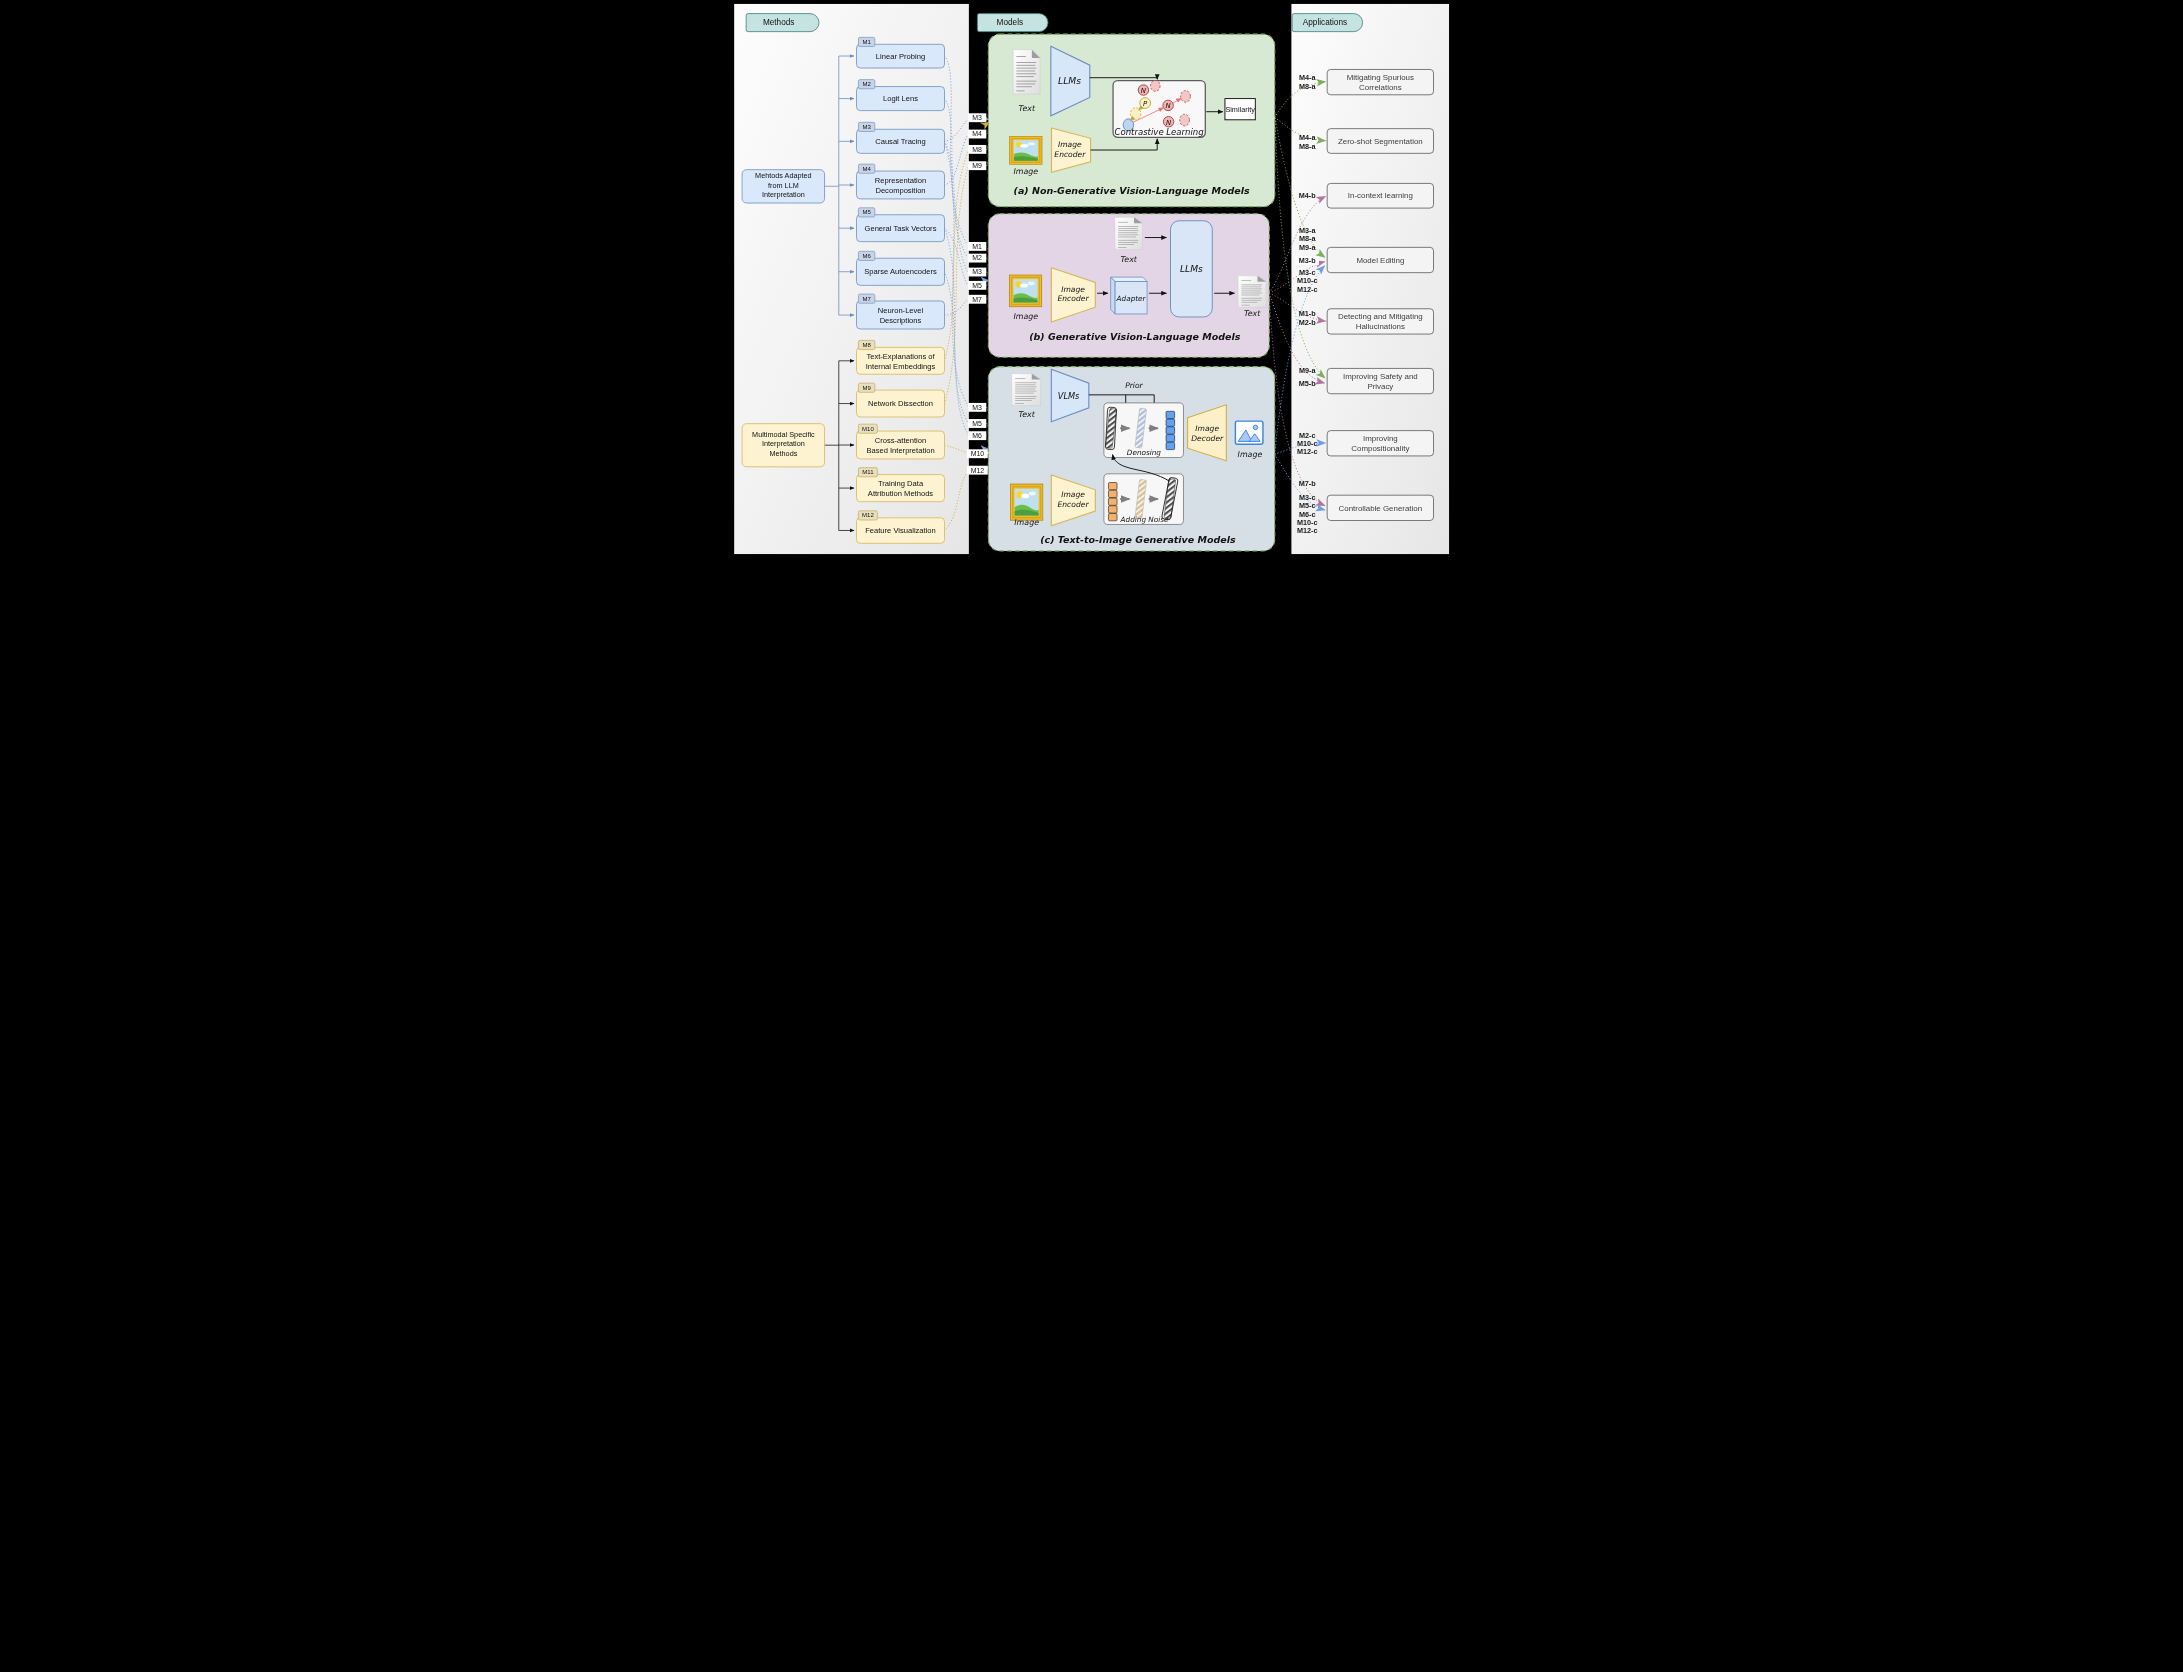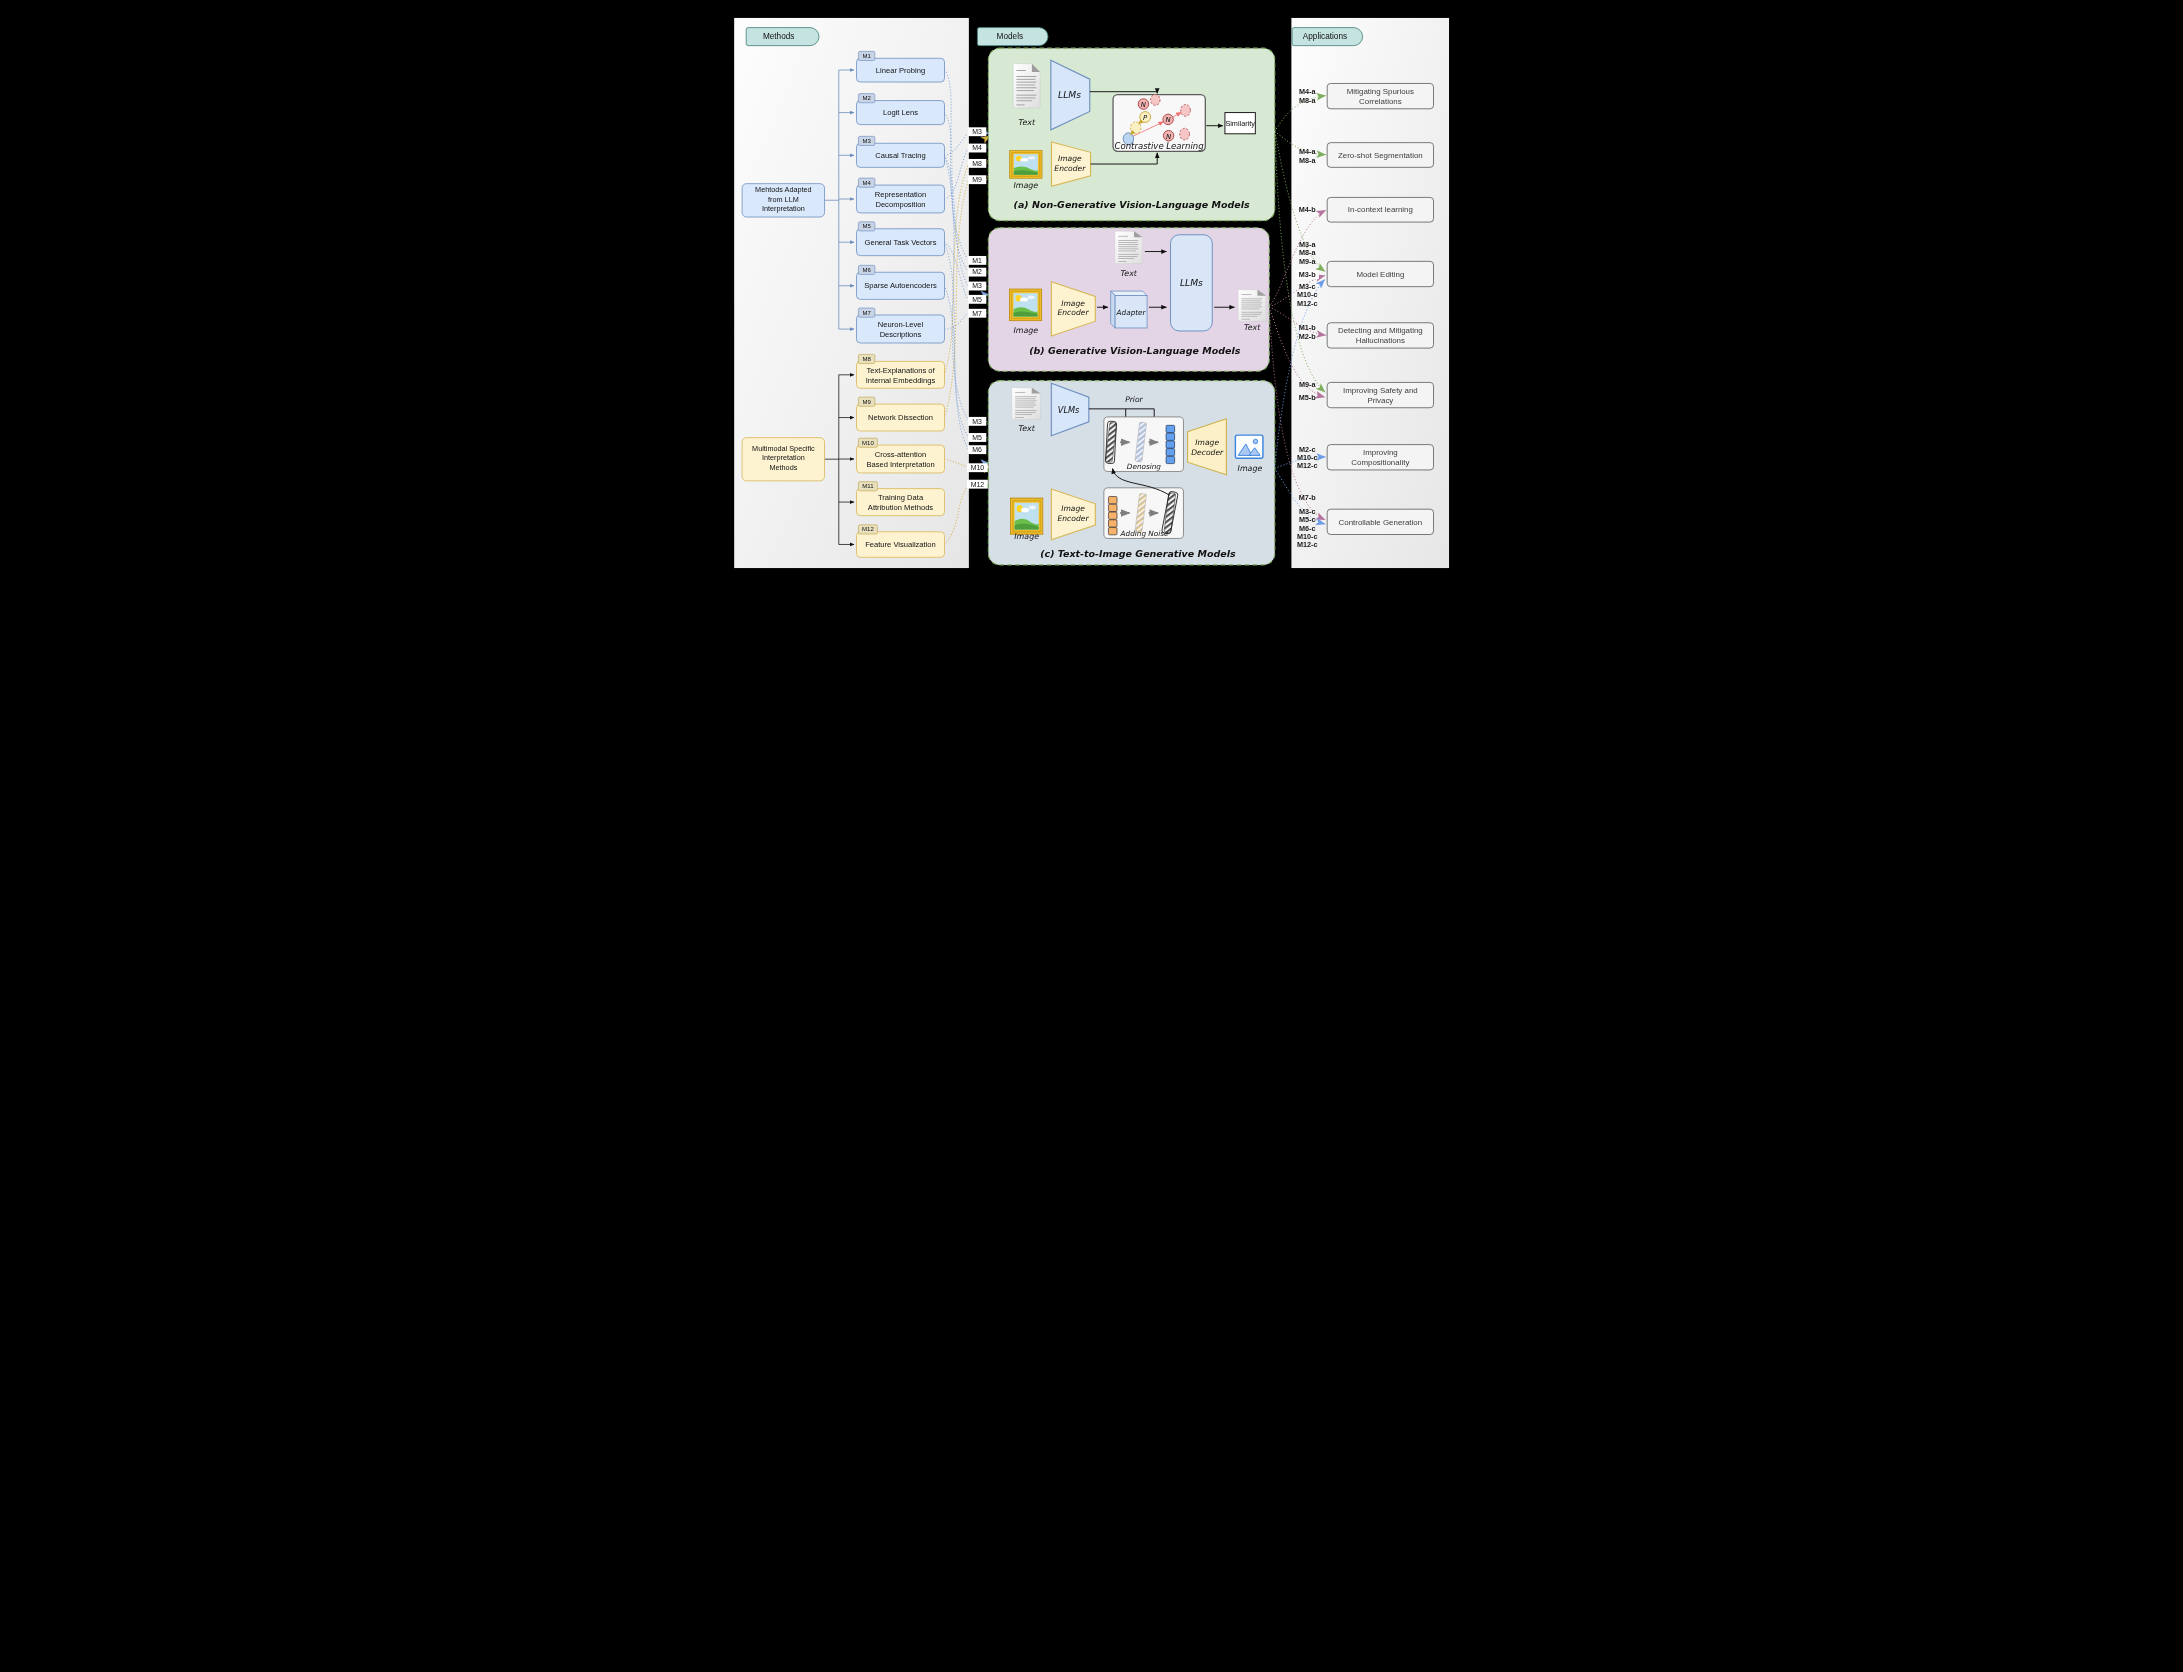--- a/index.html
+++ b/index.html
@@ -1,16 +1,16 @@
 <!DOCTYPE html>
 <html style="font-size:7.6px"><head>
 <meta charset="utf-8">
 <style>
   html,body{margin:0;padding:0;background:#000;}
-  .stage{width:728px;height:558px;margin:14px auto;background:#000;}
+  .stage{width:728px;height:558px;margin:0 auto;background:#000;}
   svg{display:block;}
   text{user-select:none;}
   .fs{font-family:"Liberation Sans","DejaVu Sans",sans-serif;}
   .fc{font-family:"DejaVu Sans","Liberation Sans",sans-serif;font-style:italic;}
 </style>
 </head>
 <body>
 
 <div class="stage">
 <svg viewBox="0 0 4600 3524" width="728" height="558" xmlns="http://www.w3.org/2000/svg">

